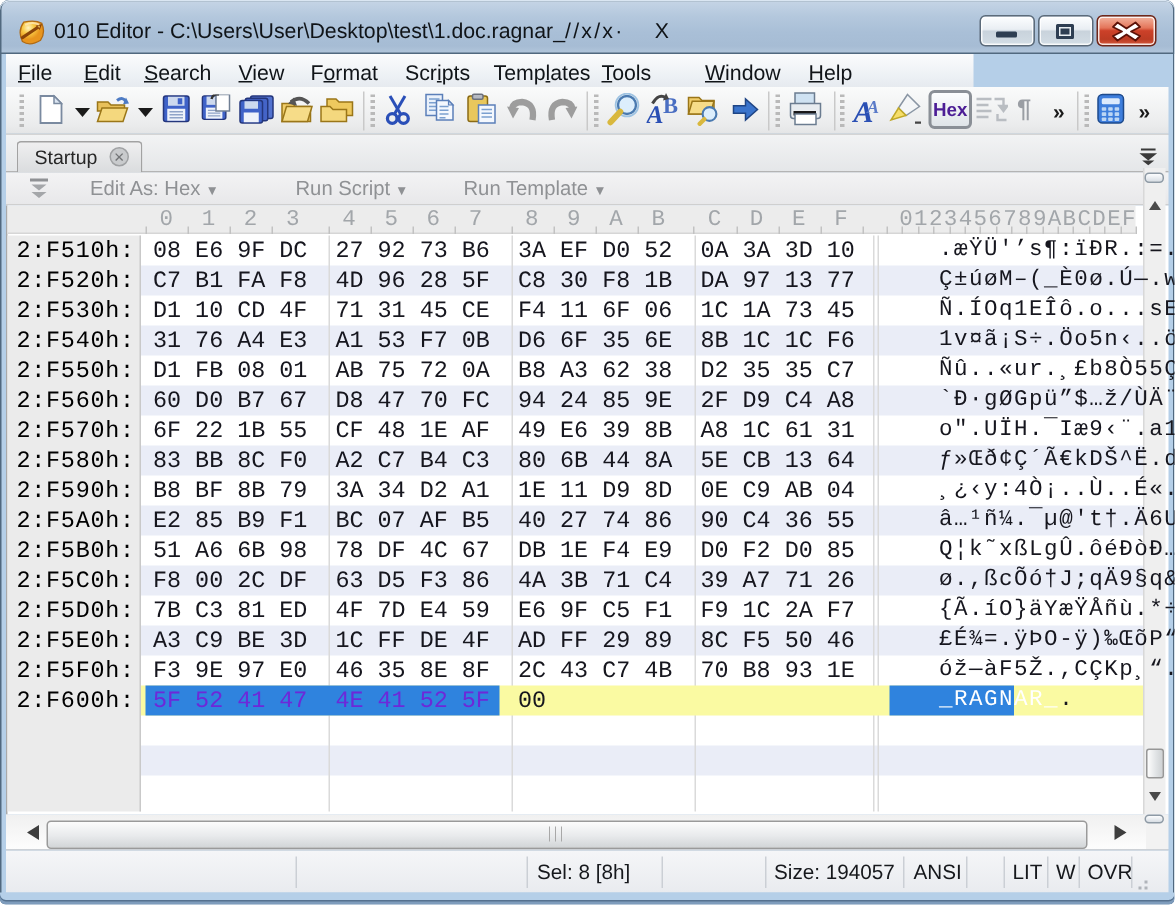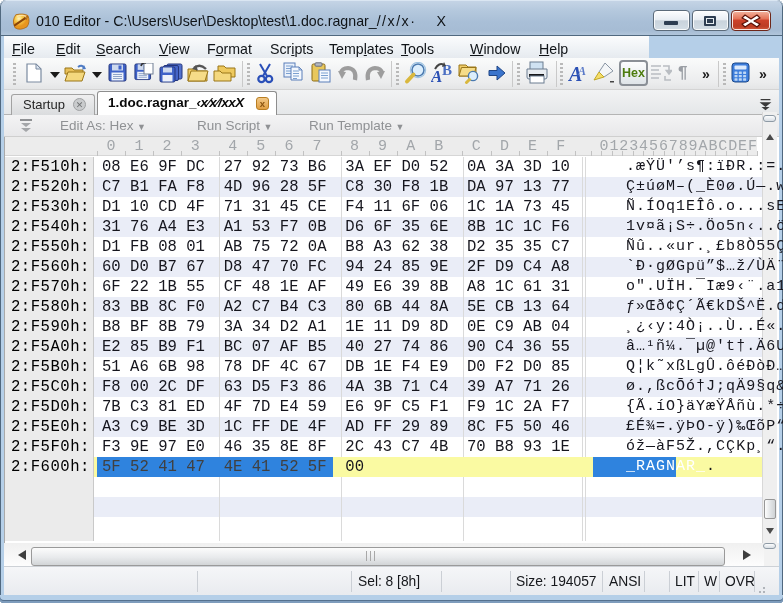--- a/index.html
+++ b/index.html
@@ -86,21 +86,21 @@
 <div class="grip" style="left:560px;top:63px"></div>
 <div class="grip" style="left:723px;top:63px"></div>
 <div class="tsep" style="left:242px;top:61px"></div>
 <div class="tsep" style="left:391px;top:61px"></div>
 <div class="tsep" style="left:512px;top:61px"></div>
 <div class="tsep" style="left:556px;top:61px"></div>
 <div class="tsep" style="left:718px;top:61px"></div>
 <div class="abs" style="left:50px;top:72px;width:0;height:0;border:5px solid transparent;border-top:6px solid #1a1a1a"></div>
 <div class="abs" style="left:92px;top:72px;width:0;height:0;border:5px solid transparent;border-top:6px solid #1a1a1a"></div>
 <div class="abs" style="left:619px;top:60px;width:29px;height:26px;border:2px solid #8a8f96;border-radius:4px;background:linear-gradient(180deg,#fcfdfe,#dfe4e8);"></div>
-<div class="abs" style="left:622px;top:66px;font-size:12.5px;font-weight:bold;color:#4d7c0f">Hex</div>
+<div class="abs" style="left:622px;top:66px;font-size:12.5px;font-weight:bold;color:#4c1d95">Hex</div>
 <div class="abs" style="left:678px;top:63px;font-size:17px;color:#9a9ea4;font-weight:bold">¶</div>
 <div class="abs" style="left:702px;top:66px;font-size:14px;color:#1a1a1a;font-weight:bold;letter-spacing:-1px">»</div>
 <div class="abs" style="left:759px;top:66px;font-size:14px;color:#1a1a1a;font-weight:bold;letter-spacing:-1px">»</div>
 <svg class="abs" style="left:26px;top:63px" width="16" height="20" viewBox="0 0 16 20">
     <path d="M1 1 h9 l5 5 v13 h-14 z" fill="#fff" stroke="#7a8aa0" stroke-width="1.2"></path>
     <path d="M10 1 l5 5 h-5 z" fill="#dce6f2" stroke="#7a8aa0"></path>
   </svg>
 <svg class="abs" style="left:64px;top:63px" width="22" height="20" viewBox="0 0 22 20">
     <path d="M1 5 h7 l2 2 h9 v4 h-18 z" fill="#e8c05a" stroke="#9a7618"></path>
     <path d="M1 18 L4 9 H21 L18 18 Z" fill="#f4d87e" stroke="#9a7618"></path>
@@ -233,24 +233,20 @@
       <rect x="3.5" y="16.3" width="3" height="2.4" rx=".5"></rect>
       <rect x="7.8" y="16.3" width="3" height="2.4" rx=".5"></rect>
       <rect x="12.1" y="16.3" width="3" height="2.4" rx=".5"></rect>
     </g>
   </svg>
 <div id="tabbar">
     <div id="tabline"></div>
     <div id="tab1">
       <span style="position:absolute;left:11px;top:2px">Startup</span>
       <span style="position:absolute;left:61px;top:3px;width:13px;height:13px;border-radius:7px;background:#c9cbcd;border:1px solid #9fa1a3;color:#717375;font-size:9px;text-align:center;line-height:12px">✕</span>
-    </div>
-    <div id="tab2">
-      <span style="position:absolute;left:10px;top:3px">1.doc.ragnar_<span style="letter-spacing:-0.5px;font-style:italic;font-weight:600">‹x⁄x⁄/xxX</span></span>
-      <span style="position:absolute;left:158px;top:5px;width:13px;height:13px;border-radius:3px;background:linear-gradient(180deg,#f2c887,#e09f42);border:1px solid #b97e22;color:#8a5410;font-size:9.5px;font-weight:bold;text-align:center;line-height:12px">x</span>
     </div>
   </div>
 <svg class="abs" style="left:759px;top:98px" width="13" height="13" viewBox="0 0 16 16">
     <path d="M2 2 h12 M3 6 l5 4 l5 -4 z" stroke="#3a3a3a" fill="#3a3a3a" stroke-width="1.6"></path>
     <path d="M3 11 l5 4 l5 -4 z" fill="#3a3a3a"></path>
   </svg>
 <div id="editas">
     <svg class="abs" style="left:14px;top:3px" width="16" height="16" viewBox="0 0 16 16">
       <path d="M2 2 h12" stroke="#8f9194" stroke-width="2"></path>
       <path d="M3 5 l5 4 l5 -4 z M3 10 l5 4 l5 -4 z" fill="#a4a6a9"></path>
@@ -378,21 +374,21 @@
 <div class="addr mono" style="top:397.0px">2:F5D0h:</div>
 <div class="hx mono" style="top:397.0px">7B C3 81 ED  4F 7D E4 59  E6 9F C5 F1  F9 1C 2A F7</div>
 <div class="asc mono" style="top:397.0px">{Ã.íO}äYæŸÅñù.*÷</div>
 <div class="addr mono" style="top:417.0px">2:F5E0h:</div>
 <div class="hx mono" style="top:417.0px">A3 C9 BE 3D  1C FF DE 4F  AD FF 29 89  8C F5 50 46</div>
 <div class="asc mono" style="top:417.0px">£É¾=.ÿÞO-ÿ)‰ŒõP“</div>
 <div class="addr mono" style="top:437.0px">2:F5F0h:</div>
 <div class="hx mono" style="top:437.0px">F3 9E 97 E0  46 35 8E 8F  2C 43 C7 4B  70 B8 93 1E</div>
 <div class="asc mono" style="top:437.0px">óž—àF5Ž.,CÇKp¸“.</div>
 <div class="addr mono" style="top:457.0px">2:F600h:</div>
-<div class="hx mono" style="top:457.0px"><span style="color:#404040">5F 52 41 47  4E 41 52 5F</span>  00</div>
+<div class="hx mono" style="top:457.0px"><span style="color:#6d28d9">5F 52 41 47  4E 41 52 5F</span>  00</div>
 <div class="asc mono" style="top:457.0px"><span style="color:#fff">_RAGNAR_</span>.</div>
 <div id="vsb"></div>
 <div class="pill" style="left:763px;top:115px;width:13px;height:7px"></div>
 <div class="abs" style="left:765.5px;top:130px;width:0;height:0;border:4.5px solid transparent;border-bottom:6px solid #4a4a4a"></div>
 <div class="sbthumb" style="left:763.5px;top:499px;width:12px;height:20px"></div>
 <div class="abs" style="left:765.5px;top:528px;width:0;height:0;border:4.5px solid transparent;border-top:6px solid #4a4a4a"></div>
 <div class="pill" style="left:763px;top:543px;width:13px;height:6px"></div>
 <div id="hsb"></div>
 <div id="hcorner"></div>
 <div class="abs" style="left:13px;top:550px;width:0;height:0;border:5.5px solid transparent;border-right:8px solid #3e3e3e"></div>

